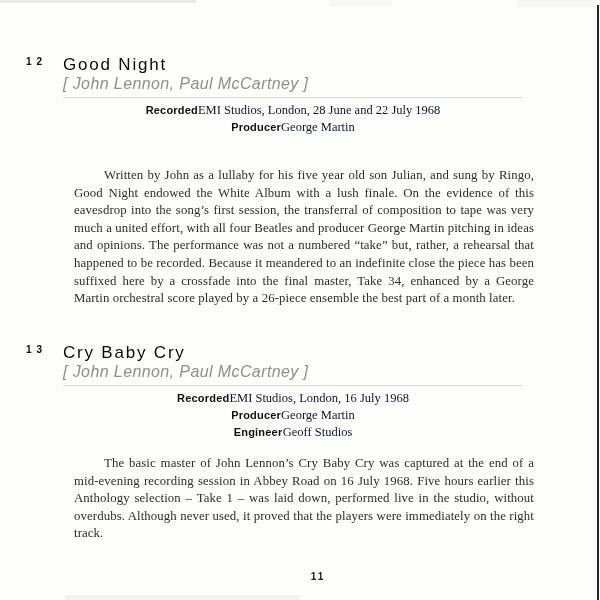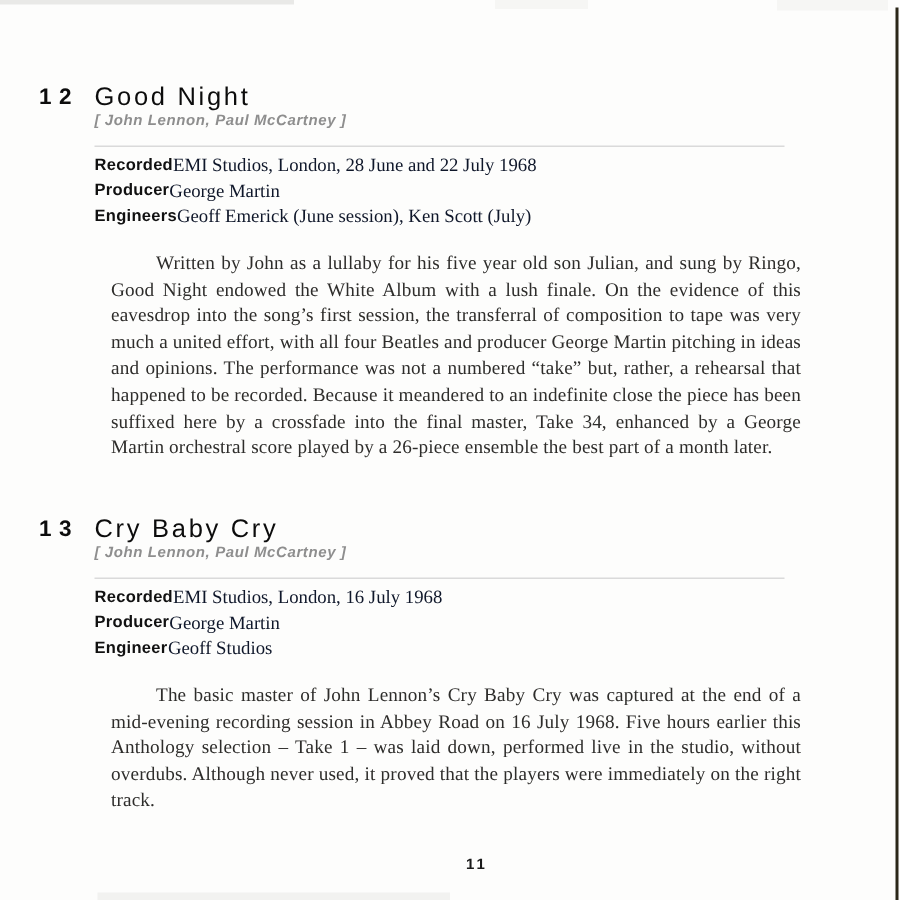--- a/index.html
+++ b/index.html
@@ -17,36 +17,35 @@
   .top-smudge-a{left:330px;top:0;width:62px;height:6px;background:#f6f6f4;}
   .top-smudge-b{left:518px;top:0;width:74px;height:7px;background:#f6f6f4;}
   .right-edge{left:597px;top:5px;width:2px;height:595px;background:#2b2718;}
   .bottom-smudge{left:65px;top:595px;width:235px;height:5px;background:#f2f2f0;}
 
   
   .track{position:absolute;left:63px;width:460px;}
   .track-head{position:relative;height:18px;}
   .track-num{
     position:absolute;left:-37px;top:1px;
-    font-weight:bold;font-size:15px;letter-spacing:5px;color:#0c0c0c;
+    font-weight:bold;font-size:10px;letter-spacing:5px;color:#0c0c0c;
   }
   .track-title{
     position:absolute;left:0;top:0;
     font-weight:normal;font-size:17px;letter-spacing:1.8px;color:#0c0c0c;
     white-space:nowrap;
   }
   .track-credit{
     position:absolute;left:0;top:20px;
-    font-style:italic;font-size:10px;letter-spacing:.4px;color:#8e8e8e;
+    font-style:italic;font-size:16px;letter-spacing:.4px;color:#8e8e8e;
     white-space:nowrap;
-    font-weight:bold;
   }
   .rule{position:absolute;left:0;top:42px;width:460px;height:1px;background:#dadada;}
   .meta{position:absolute;left:0;top:47px;width:460px;}
-  .meta-row{display:flex;line-height:17px;}
+  .meta-row{display:flex;line-height:17px;justify-content:center;}
   .meta-label{
     flex:0 0 49px;font-weight:bold;font-size:11px;color:#111;
     letter-spacing:.2px;
   }
   .meta-value{
     font-family:"Liberation Serif",serif;font-size:12.5px;color:#0f172a;
     white-space:nowrap;
   }
   .body-para{
     position:absolute;left:0;top:101px;width:460px;margin:11px;
@@ -82,24 +81,20 @@
     <div class="rule"></div>
     <div class="meta">
       <div class="meta-row">
         <span class="meta-label">Recorded</span>
         <span class="meta-value"><span>EMI Studios, London, 28 June and 22 July 1968</span></span>
       </div>
       <div class="meta-row">
         <span class="meta-label">Producer</span>
         <span class="meta-value"><span class="it">George Martin</span></span>
       </div>
-      <div class="meta-row">
-        <span class="meta-label">Engineers</span>
-        <span class="meta-value"><span class="it">Geoff Emerick (June session), Ken Scott (July)</span></span>
-      </div>
     </div>
     <p class="body-para"><span>Written by John as a lullaby for his five year old son Julian, and sung by Ringo, Good Night endowed the White Album with a lush finale. On the evidence of this eavesdrop into the song’s first session, the transferral of composition to tape was very much a united effort, with all four Beatles and producer George Martin pitching in ideas and opinions. The performance was not a numbered “take” but, rather, a rehearsal that happened to be recorded. Because it meandered to an indefinite close the piece has been suffixed here by a crossfade into the final master, Take 34, enhanced by a George Martin orchestral score played by a 26-piece ensemble the best part of a month later.</span></p>
   </section>
 
   <section class="track" style="top:343px;">
     <div class="track-head">
       <span class="track-num">13</span>
       <span class="track-title">Cry Baby Cry</span>
     </div>
     <div class="track-credit">[ John Lennon, Paul McCartney ]</div>

